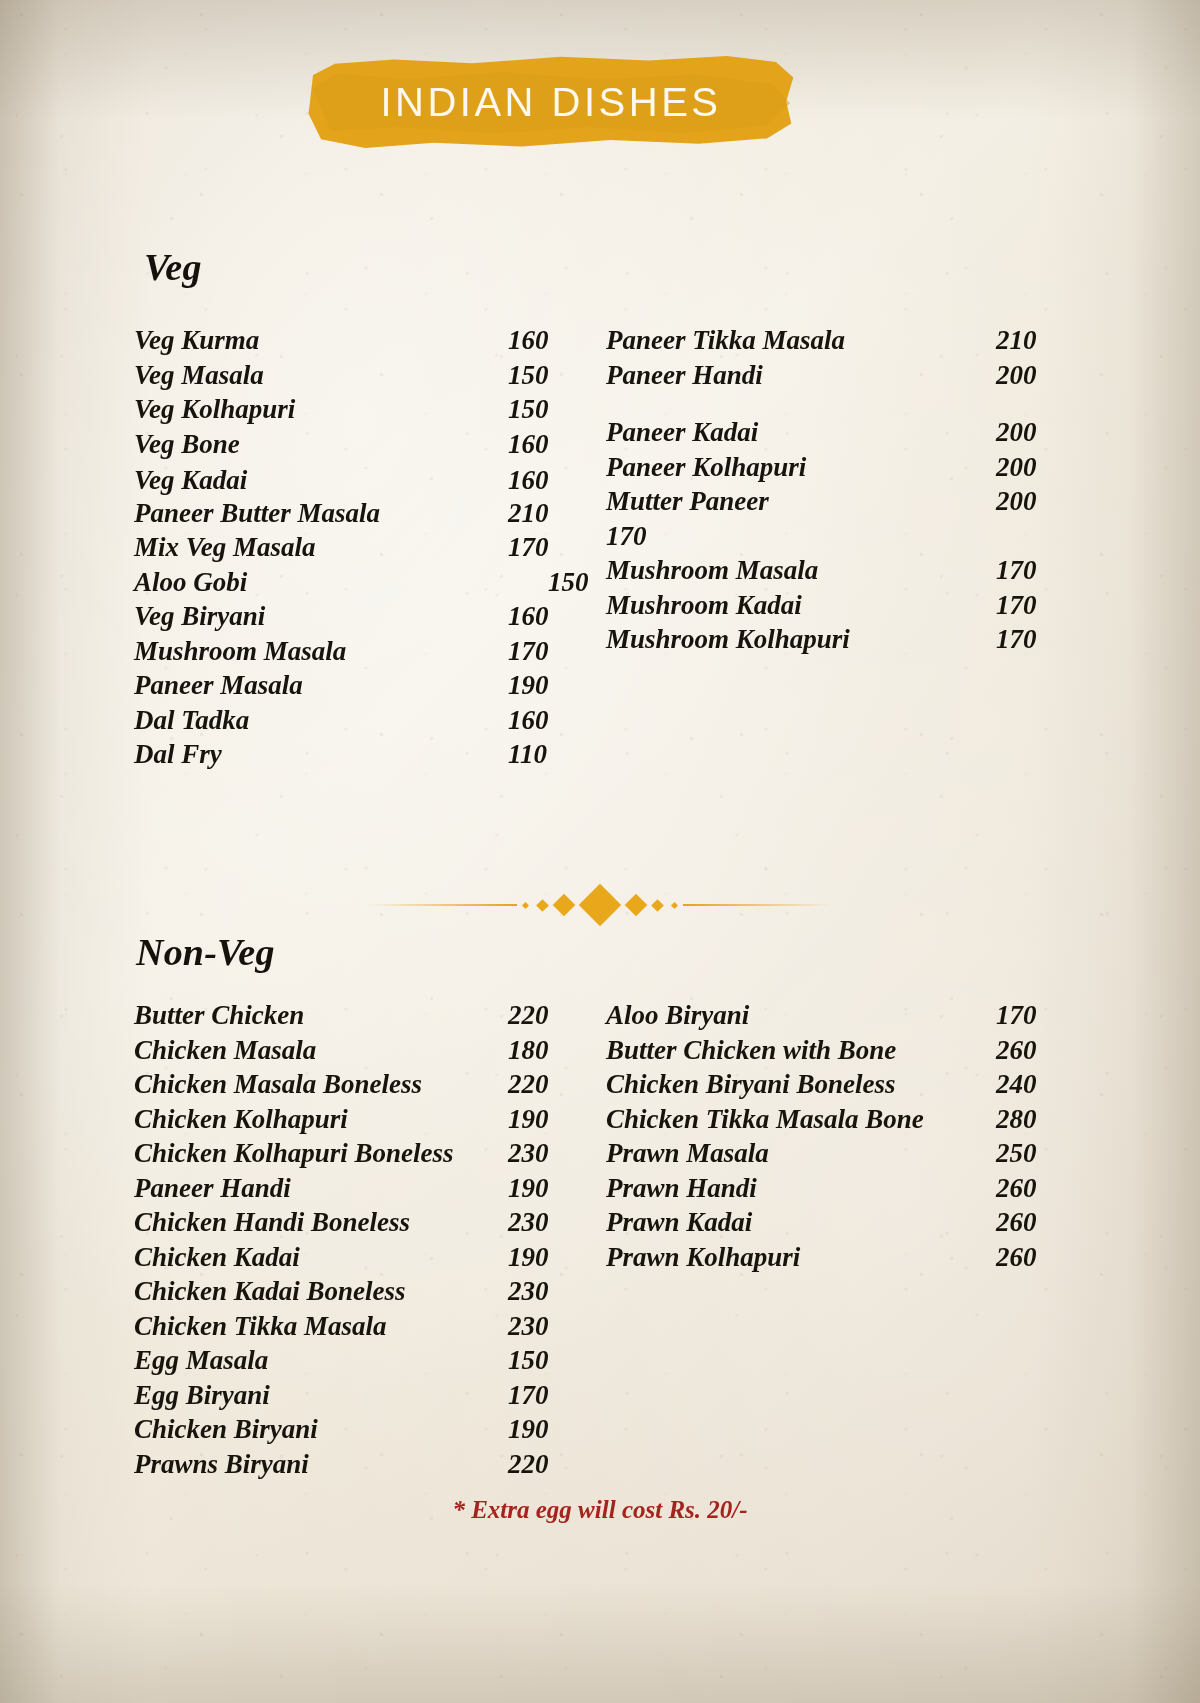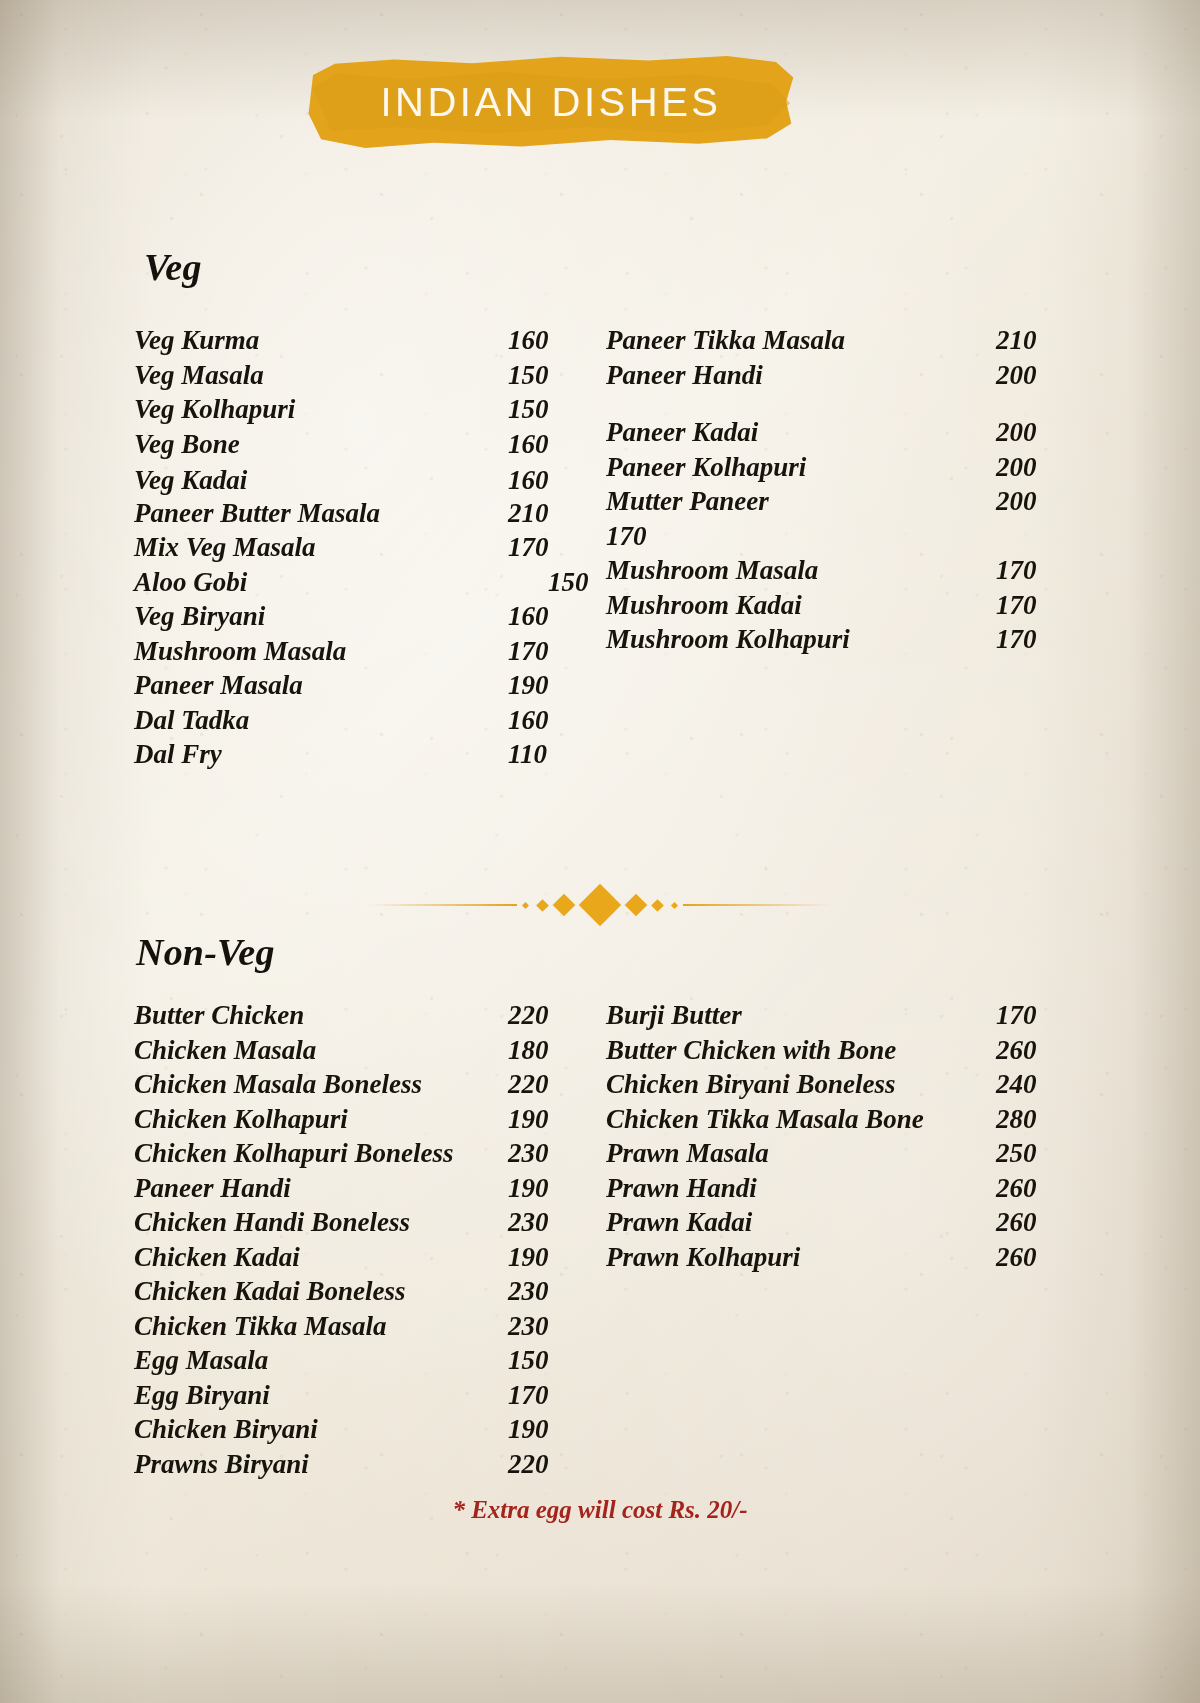--- a/index.html
+++ b/index.html
@@ -369,21 +369,21 @@
           <div class="item-name" style="width: 374px;">Chicken Biryani</div>
           <div class="item-price" style="width: 70px;">190</div>
         </div>
         <div class="menu-row" style="height: 34.5px;">
           <div class="item-name" style="width: 374px;">Prawns Biryani</div>
           <div class="item-price" style="width: 70px;">220</div>
         </div>
       </div>
     <div class="menu-col" id="nonveg-right" style="left:606px; top:1000px;">
         <div class="menu-row" style="height: 34.5px;">
-          <div class="item-name" style="width: 390px;">Burji Butter</div>
+          <div class="item-name" style="width: 390px;">Aloo Biryani</div>
           <div class="item-price" style="width: 70px;">170</div>
         </div>
         <div class="menu-row" style="height: 34.5px;">
           <div class="item-name" style="width: 390px;">Butter Chicken with Bone</div>
           <div class="item-price" style="width: 70px;">260</div>
         </div>
         <div class="menu-row" style="height: 34.5px;">
           <div class="item-name" style="width: 390px;">Chicken Biryani Boneless</div>
           <div class="item-price" style="width: 70px;">240</div>
         </div>

